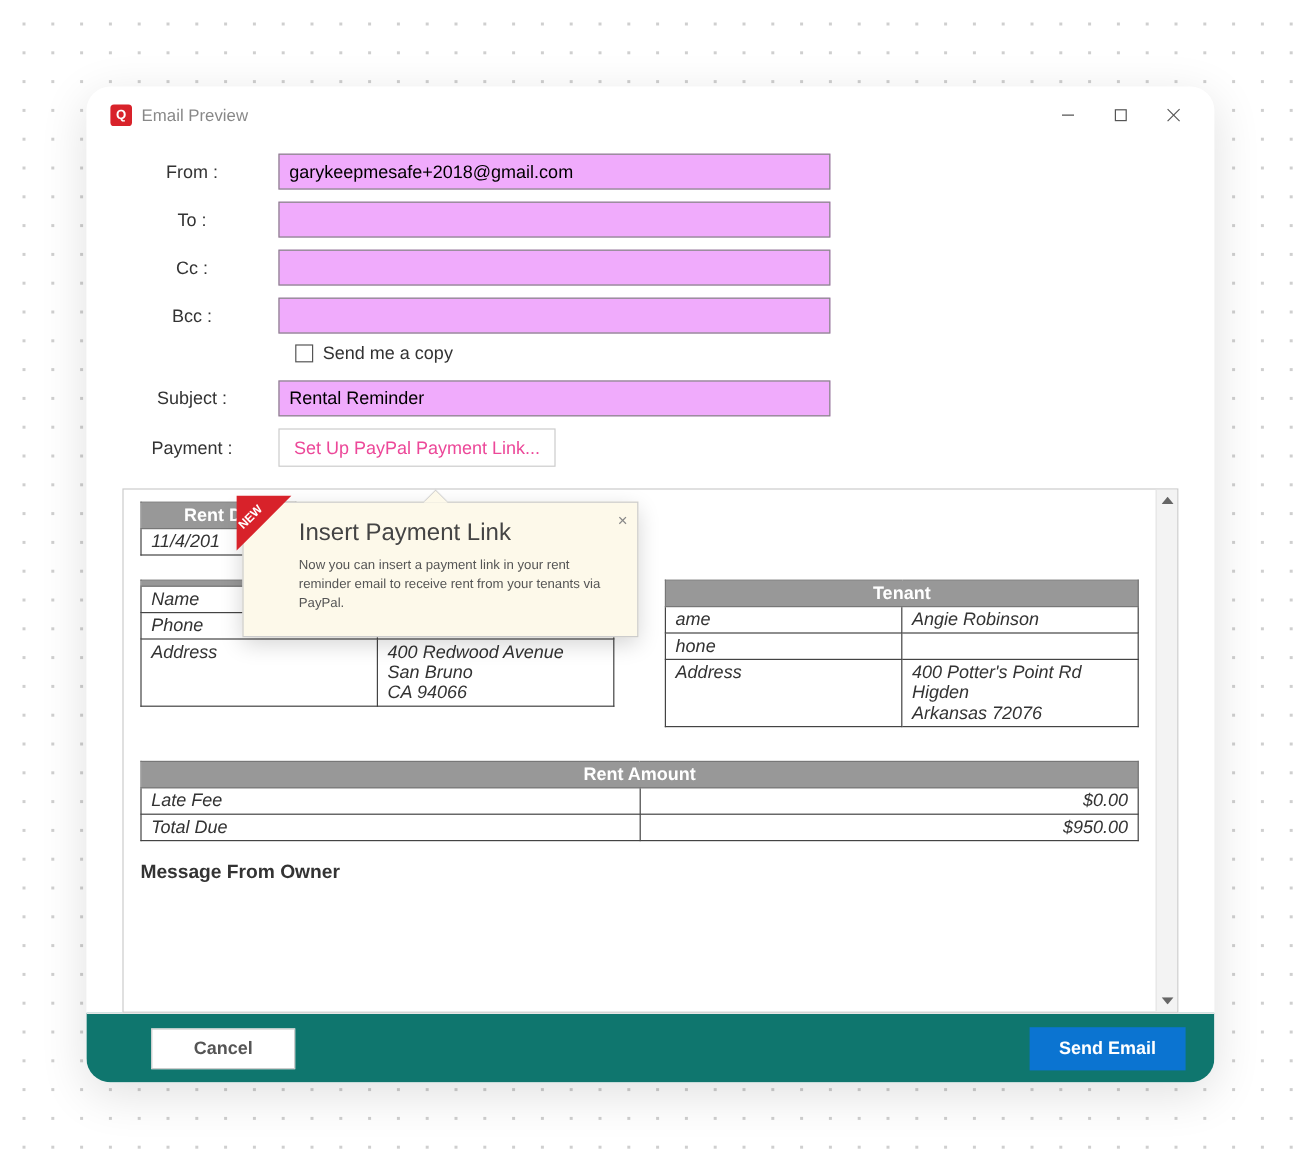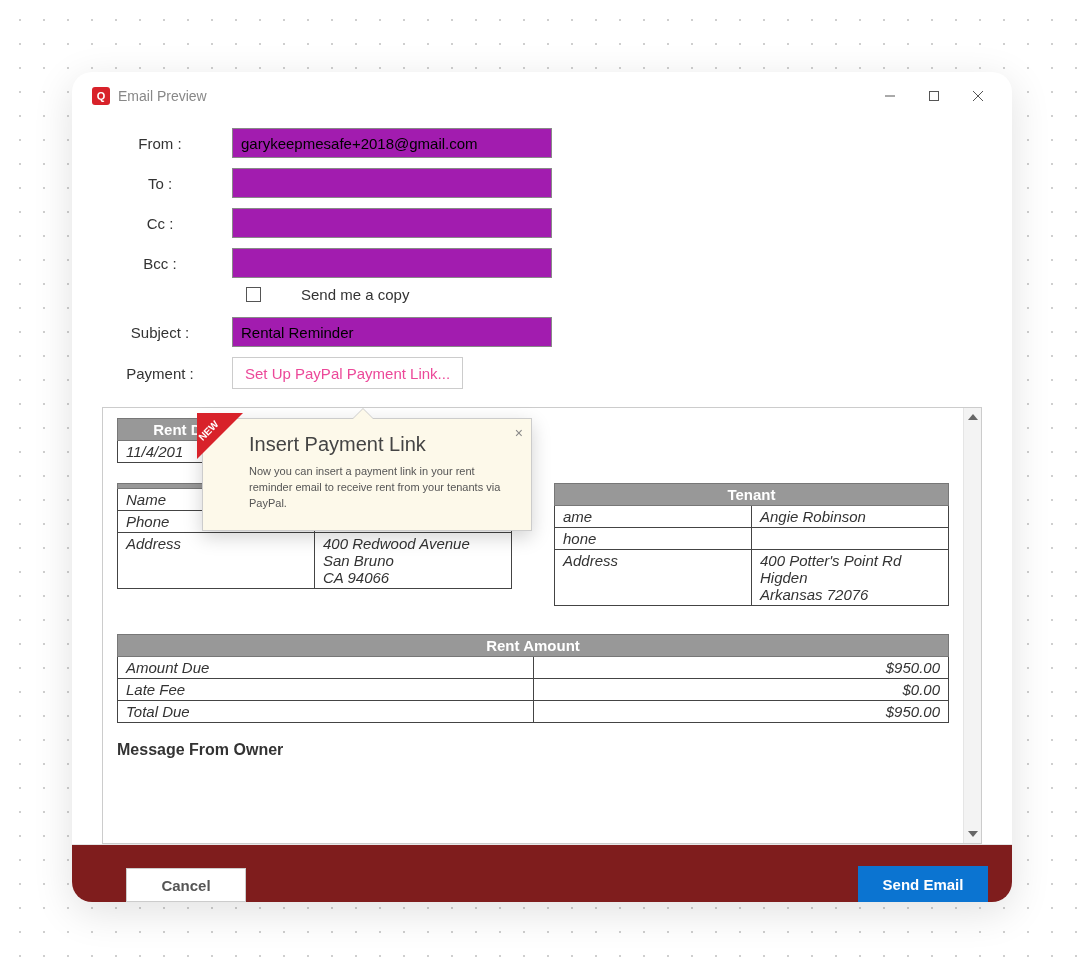--- a/index.html
+++ b/index.html
@@ -73,35 +73,34 @@
   }
   .form-label {
     width: 130px;
     text-align: center;
     padding-right: 14px;
     color: #333;
     font-size: 15px;
   }
   .form-input-wrap { flex: 0 0 400px; }
   .txt {
-    width: 320px;
+    width: 460px;
     height: 30px;
     border: 1px solid #888;
     padding: 4px 8px;
     font-size: 15px;
-    background: #a21caf;
+    background: #f0abfc;
   }
   .chk-row {
     display: flex;
     align-items: center;
     margin-left: 144px;
     margin-bottom: 14px;
     margin-top: -2px;
     font-size: 15px;
-    gap: 32px;
   }
   .chk {
     width: 15px; height: 15px;
     border: 1px solid #555;
     margin-right: 8px;
     background: #fff;
   }
 
   .btn-payment {
     height: 32px;
@@ -189,24 +188,24 @@
   .amount-tbl td.label-cell { width: 120px; }
 
   .msg-hdr {
     font-weight: bold;
     font-size: 16px;
     margin-top: 18px;
   }
 
   .footer {
     height: 58px;
-    background: #7f1d1d;
+    background: #0f766e;
     border-top: 1px solid #e6e6e6;
     display: flex;
-    align-items: flex-end;
+    align-items: center;
     padding: 0 24px;
   }
   .footer .spacer { flex: 1; }
   .btn-cancel {
     width: 120px; height: 34px;
     background: #fff;
     border: 1px solid #ccc;
     color: #555;
     font-size: 15px;
     font-weight: 600;
@@ -412,24 +411,20 @@
           </div>
 
           <div class="two-col2">
             <div class="col">
               <table class="tbl amount-tbl" style="width:100%">
                 <tbody>
                     <tr>
                       <th colspan="2">Rent Amount</th>
                     </tr>
                 <tr>
-                  <td class="label-cell">Amount Due</td>
-                  <td class="num">$950.00</td>
-                </tr>
-                <tr>
                   <td class="label-cell">Late Fee</td>
                   <td class="num">$0.00</td>
                 </tr>
                 <tr>
                   <td class="label-cell">Total Due</td>
                   <td class="num">$950.00</td>
                 </tr>
               </tbody>
                 </table>
             </div>

